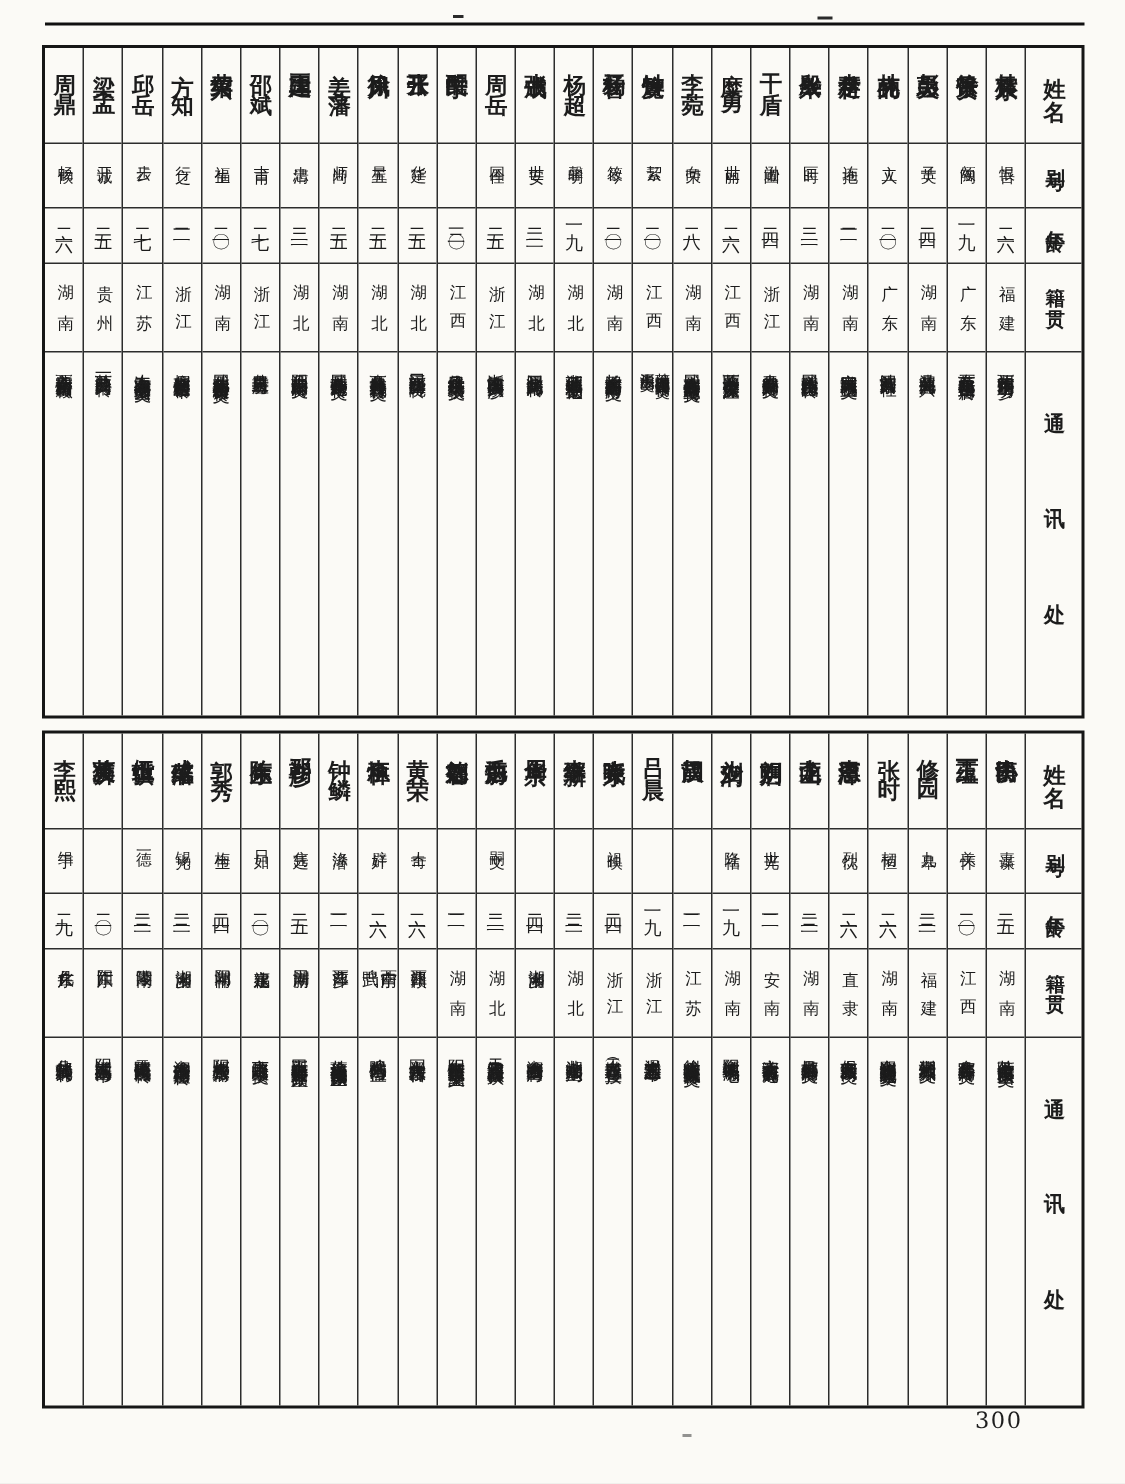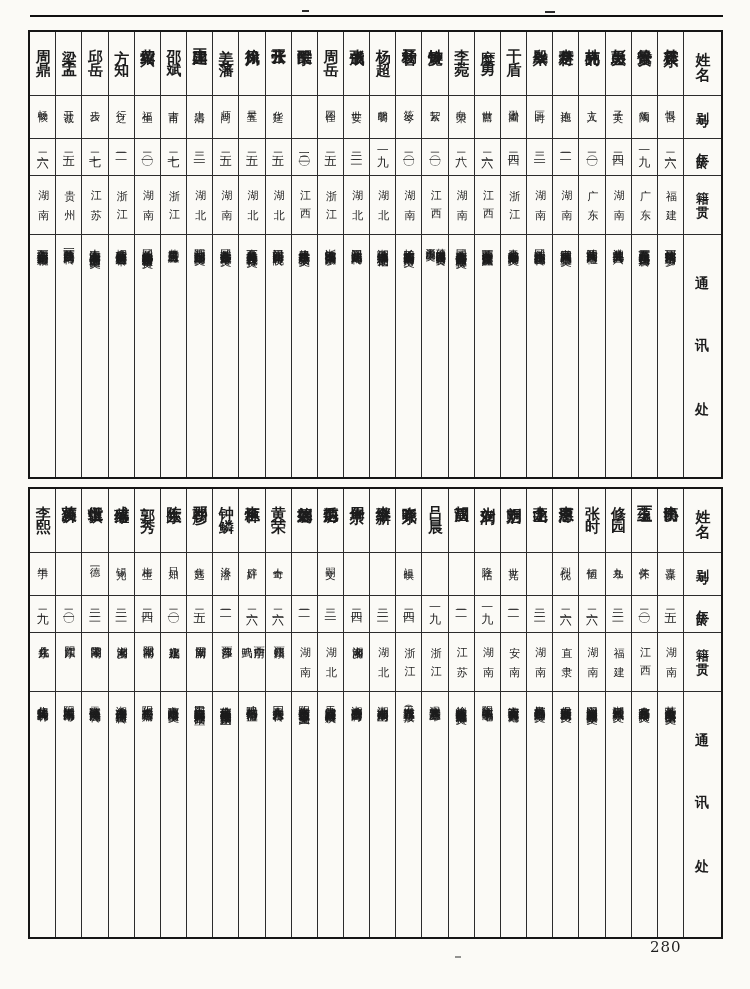--- a/index.html
+++ b/index.html
@@ -944,14 +944,14 @@
         </div>
         <div class="cell origin-cell">
           <span class="vtext origin">广东化县</span>
         </div>
         <div class="cell addr-cell">
           <span class="vtext address">化县邮转黄槐涌村</span>
         </div>
       </div>
     </div>
 
-  <div class="pagenum">280</div>
+  <div class="pagenum">300</div>
 </div>
 
 </body></html>

